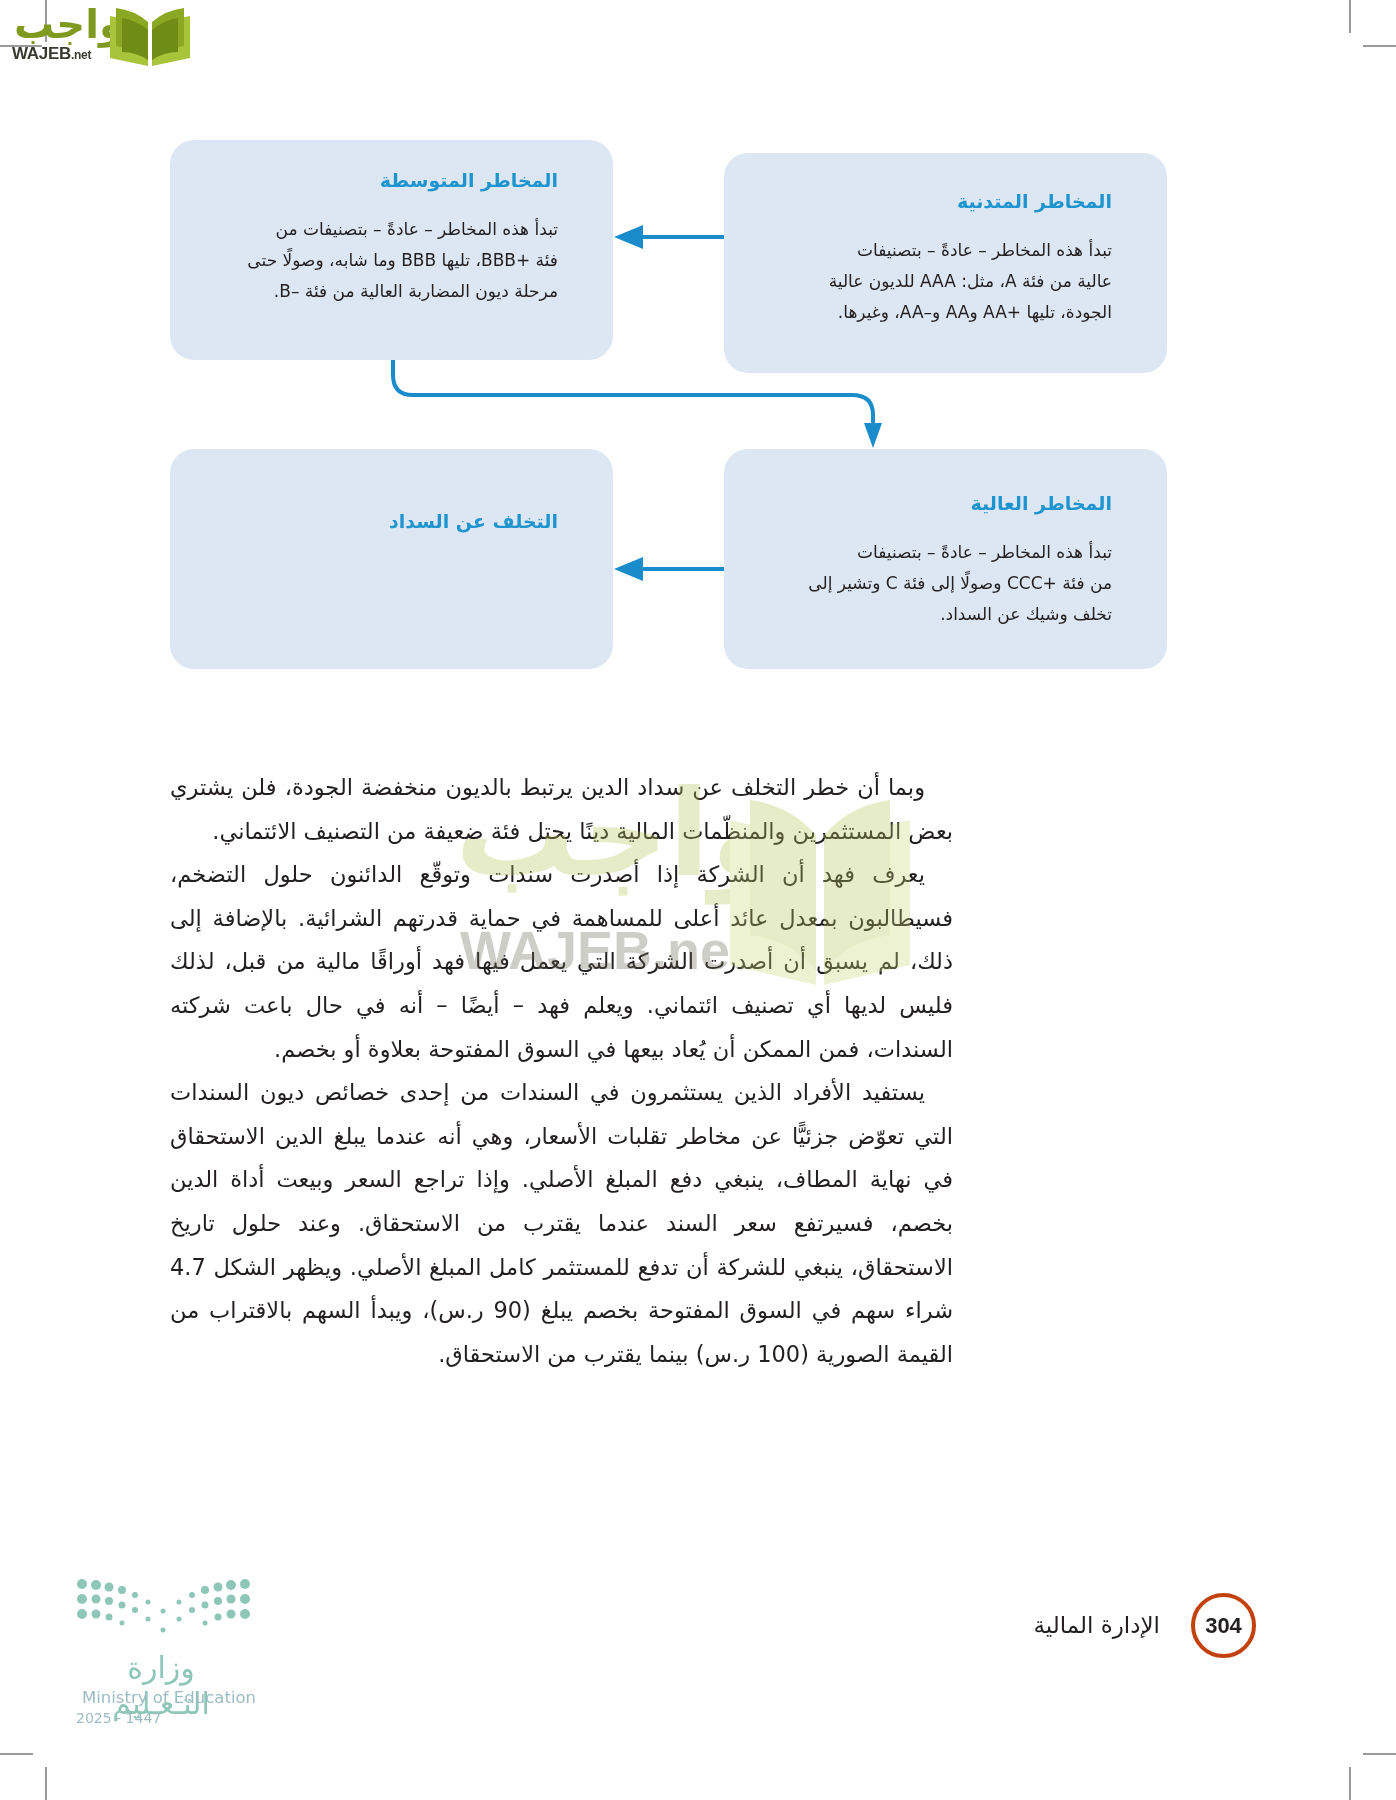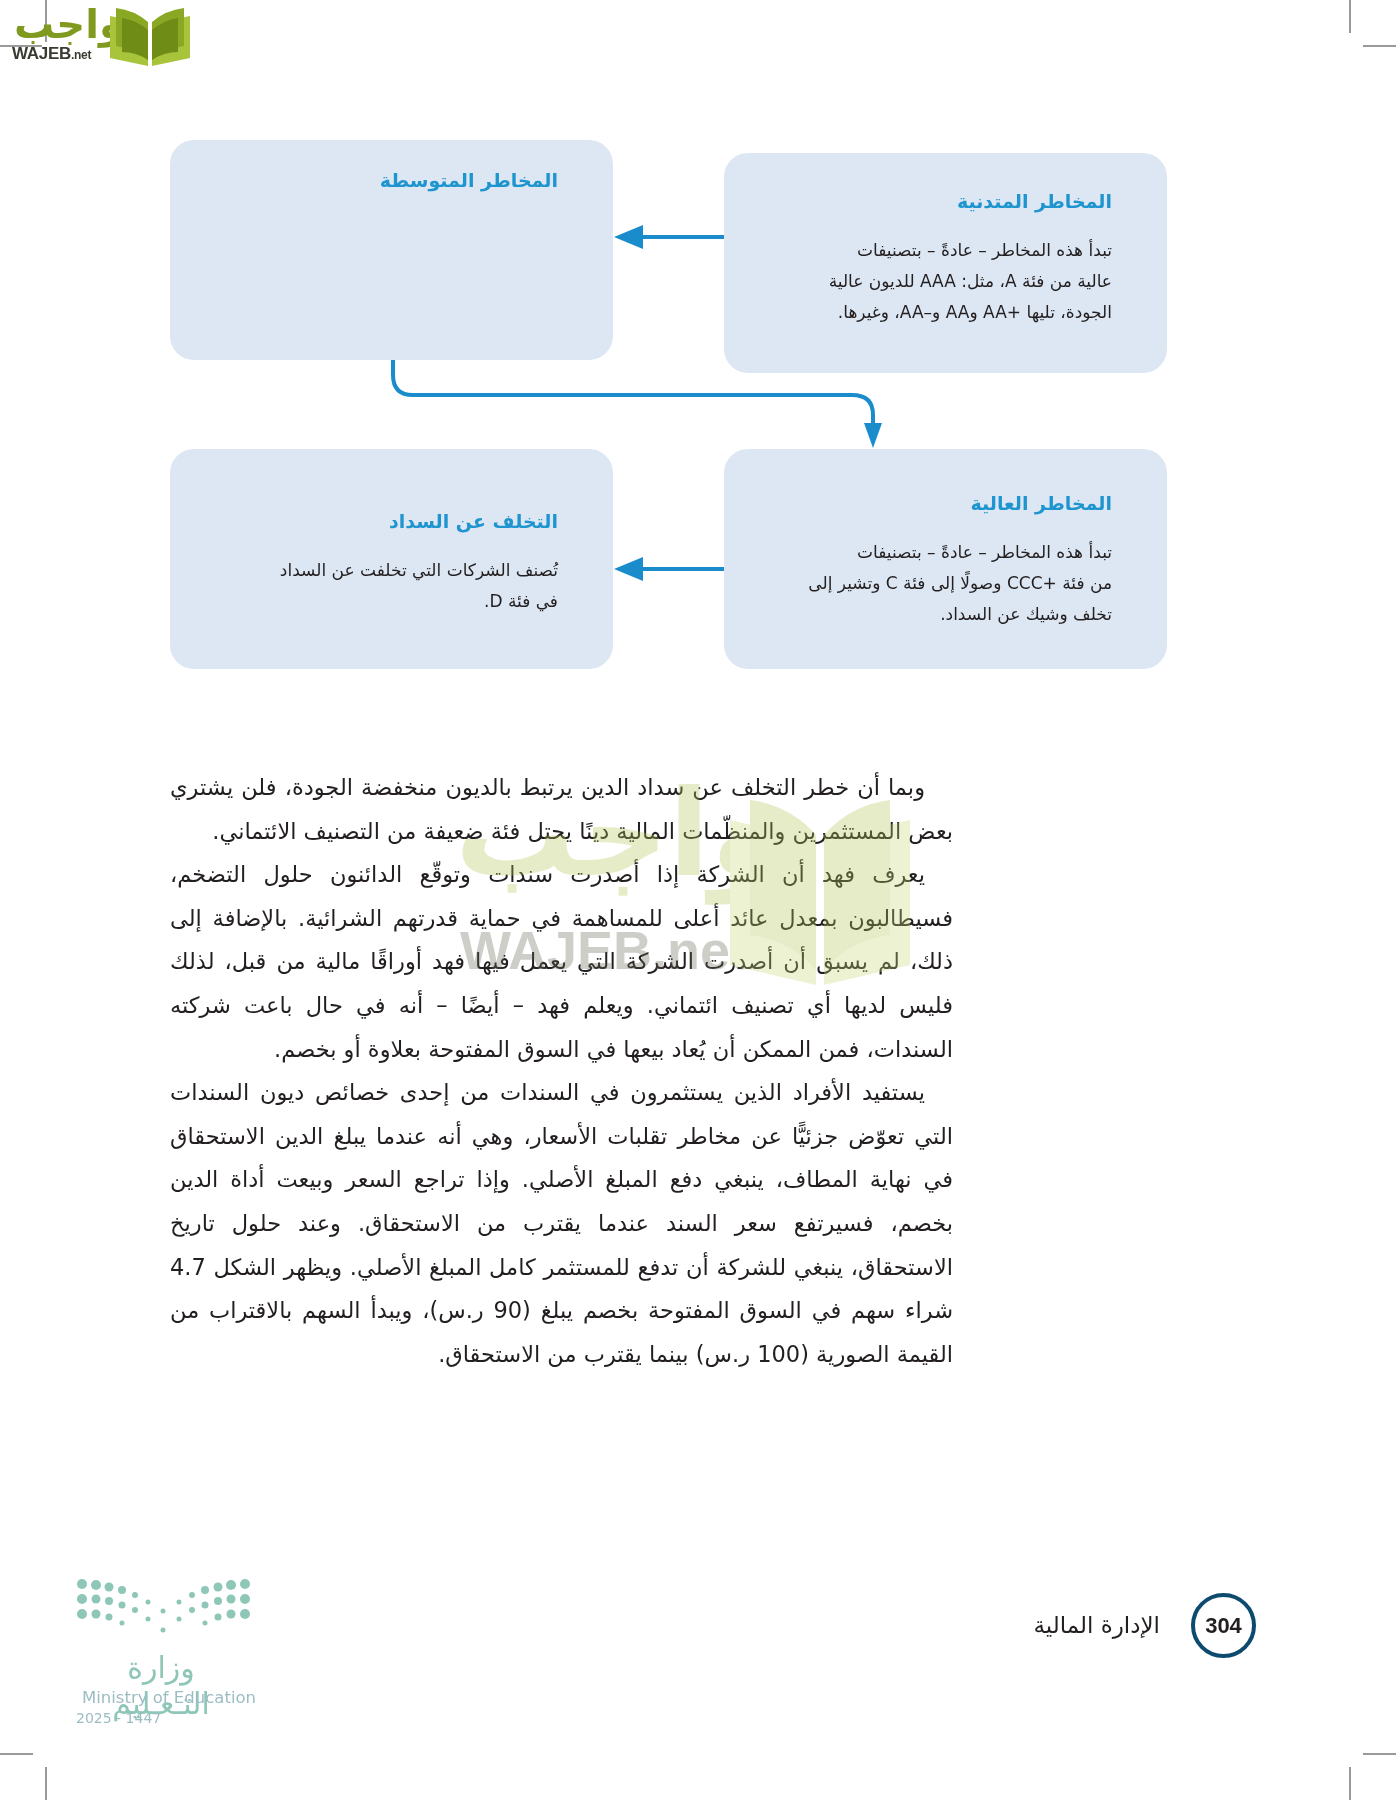--- a/index.html
+++ b/index.html
@@ -57,21 +57,21 @@
     }
     .wm-en {
       position: absolute; left: 5px; top: 130px; font-size: 54px; font-weight: bold;
       color: #6a6a5a; line-height: 60px; font-family: "Liberation Sans", sans-serif;
     }
     .wm-book { position: absolute; left: 265px; top: 0; width: 200px; height: 200px; }
 
     
     .page-circle {
       position: absolute; left: 1191px; top: 1593px; width: 57px; height: 57px;
-      border: 4px solid #0c4a6e; border-radius: 50%; box-sizing: content-box;
+      border: 4px solid #c2410c; border-radius: 50%; box-sizing: content-box;
       display: flex; align-items: center; justify-content: center;
       font-size: 22px; font-weight: bold; color: #231f20;
       font-family: "Liberation Sans", sans-serif;
     }
     .chapter-title {
       position: absolute; left: 1010px; top: 1610px; width: 150px; text-align: right;
       direction: rtl; font-size: 23px; color: #231f20; line-height: 30px;
     }
 
     
@@ -132,33 +132,34 @@
 
 <div class="box" style="left:724px; top:140px;margin-top:13px;">
   <div class="box-title" style="top:36px;">المخاطر المتدنية</div>
   <div class="box-body" style="top:82px;">تبدأ هذه المخاطر – عادةً – بتصنيفات
 عالية من فئة A، مثل: AAA للديون عالية
 الجودة، تليها +AA وAA و–AA، وغيرها.</div>
 </div>
 
 <div class="box" style="left:170px; top:140px;">
   <div class="box-title" style="top:28px;">المخاطر المتوسطة</div>
+  <div class="box-body" style="top:74px;">تبدأ هذه المخاطر – عادةً – بتصنيفات من
+فئة +BBB، تليها BBB وما شابه، وصولًا حتى
+مرحلة ديون المضاربة العالية من فئة –B.</div>
 </div>
 
 <div class="box" style="left:724px; top:449px;">
   <div class="box-title" style="top:42px;">المخاطر العالية</div>
   <div class="box-body" style="top:88px;">تبدأ هذه المخاطر – عادةً – بتصنيفات
 من فئة +CCC وصولًا إلى فئة C وتشير إلى
 تخلف وشيك عن السداد.</div>
 </div>
 
 <div class="box" style="left:170px; top:449px;">
   <div class="box-title" style="top:60px;">التخلف عن السداد</div>
-  <div class="box-body" style="top:106px;">تُصنف الشركات التي تخلفت عن السداد
-في فئة D.</div>
 </div>
 
 <div class="content">
   <p>وبما أن خطر التخلف عن سداد الدين يرتبط بالديون منخفضة الجودة، فلن يشتري بعض المستثمرين والمنظّمات المالية دينًا يحتل فئة ضعيفة من التصنيف الائتماني.</p>
   <p>يعرف فهد أن الشركة إذا أصدرت سندات وتوقّع الدائنون حلول التضخم، فسيطالبون بمعدل عائد أعلى للمساهمة في حماية قدرتهم الشرائية. بالإضافة إلى ذلك، لم يسبق أن أصدرت الشركة التي يعمل فيها فهد أوراقًا مالية من قبل، لذلك فليس لديها أي تصنيف ائتماني. ويعلم فهد – أيضًا – أنه في حال باعت شركته السندات، فمن الممكن أن يُعاد بيعها في السوق المفتوحة بعلاوة أو بخصم.</p>
   <p>يستفيد الأفراد الذين يستثمرون في السندات من إحدى خصائص ديون السندات التي تعوّض جزئيًّا عن مخاطر تقلبات الأسعار، وهي أنه عندما يبلغ الدين الاستحقاق في نهاية المطاف، ينبغي دفع المبلغ الأصلي. وإذا تراجع السعر وبيعت أداة الدين بخصم، فسيرتفع سعر السند عندما يقترب من الاستحقاق. وعند حلول تاريخ الاستحقاق، ينبغي للشركة أن تدفع للمستثمر كامل المبلغ الأصلي. ويظهر الشكل 4.7 شراء سهم في السوق المفتوحة بخصم يبلغ (90 ر.س)، ويبدأ السهم بالاقتراب من القيمة الصورية (100 ر.س) بينما يقترب من الاستحقاق.</p>
 </div>
 
 <div class="watermark">
   <div class="wm-ar">واجب</div>

